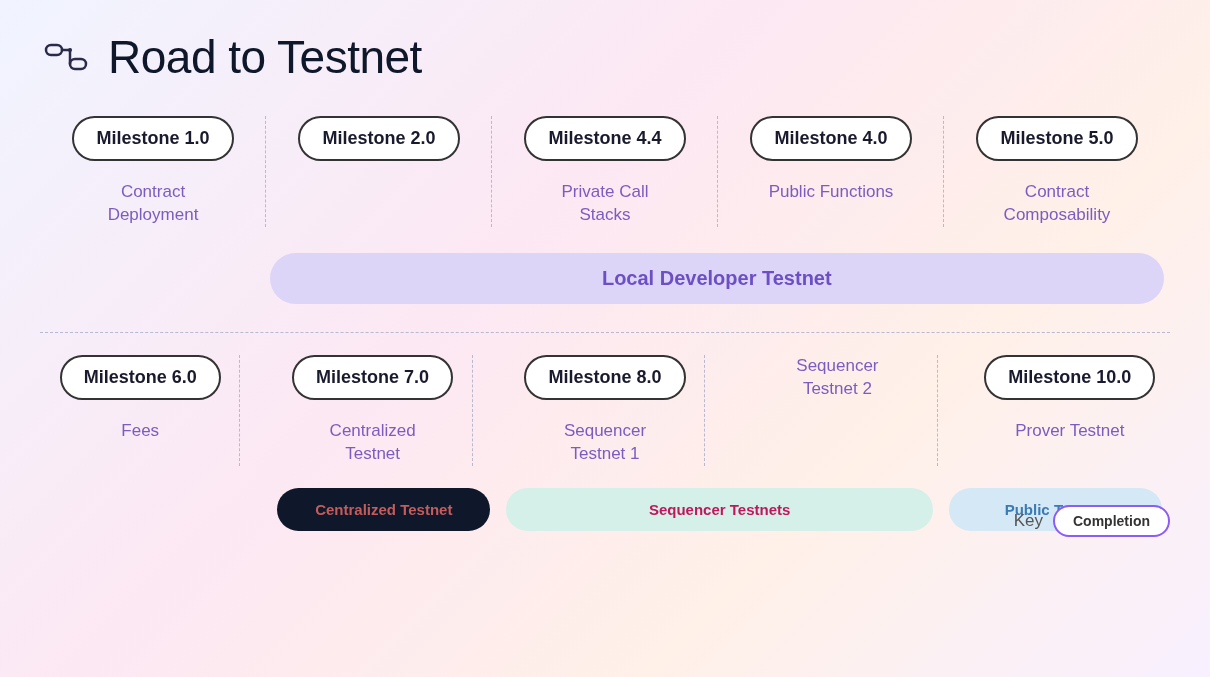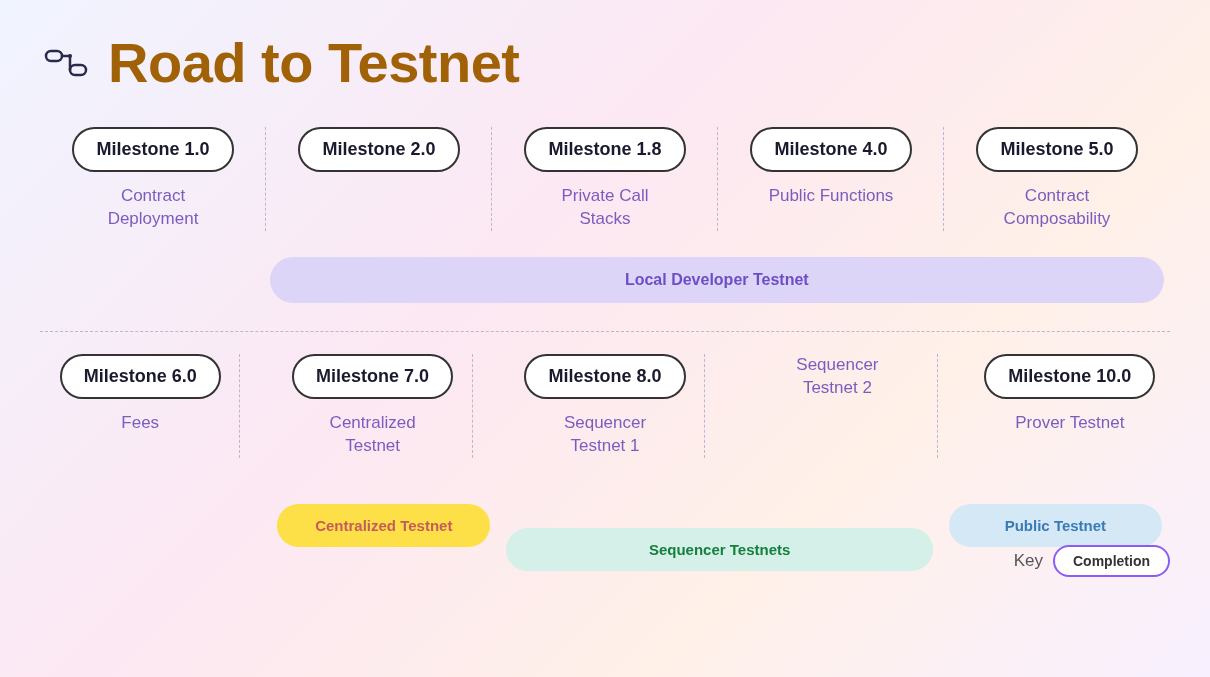--- a/index.html
+++ b/index.html
@@ -24,23 +24,23 @@
       gap: 16px;
       margin-bottom: 32px;
     }
 
     .header-icon {
       width: 52px;
       height: 52px;
     }
 
     .header-title {
-      font-size: 56px;
-      font-weight: 700;
-      color: #a16207;
+      font-size: 46px;
+      font-weight: 400;
+      color: #0f172a;
       letter-spacing: -0.5px;
     }
 
     .milestone-col {
       flex: 1;
       display: flex;
       flex-direction: column;
       align-items: center;
       position: relative;
     }
@@ -57,37 +57,37 @@
 
     .milestone-badge {
       border: 2px solid #333;
       border-radius: 50px;
       padding: 10px 22px;
       font-size: 18px;
       font-weight: 700;
       color: #1a1a2e;
       background: #fff;
       white-space: nowrap;
-      margin-bottom: 13px;
+      margin-bottom: 20px;
     }
 
     .milestone-label {
       font-size: 17px;
       color: #7c5cbf;
       text-align: center;
       line-height: 1.35;
       font-weight: 500;
     }
 
     .band {
       width: 100%;
       border-radius: 50px;
       padding: 14px 20px;
       text-align: center;
-      font-size: 16px;
+      font-size: 20px;
       font-weight: 600;
       margin: 10px 0;
     }
 
     .band-purple {
       background: #ddd5f7;
       color: #6c4fc4;
     }
 
     .bands-row {
@@ -112,28 +112,27 @@
     .band-pill {
       border-radius: 50px;
       padding: 13px 20px;
       text-align: center;
       font-size: 15px;
       font-weight: 600;
       width: 100%;
     }
 
     .band-pill-pink {
-      background: #fde047;
+      background: #0f172a;
       color: #c45c5c;
     }
 
     .band-pill-green {
       background: #d5f0e8;
-      color: #15803d;
-      margin-top: 48px;
+      color: #be185d;
     }
 
     .band-pill-blue {
       background: #d5e8f5;
       color: #3a7ab5;
     }
 
     .key-area {
       position: absolute;
       bottom: 28px;
@@ -190,21 +189,21 @@
     <div class="milestone-col">
       <div class="milestone-badge">Milestone 1.0</div>
       <div class="milestone-label">Contract<br>Deployment</div>
     </div>
 
     <div class="milestone-col">
       <div class="milestone-badge">Milestone 2.0</div>
     </div>
 
     <div class="milestone-col">
-      <div class="milestone-badge">Milestone 1.8</div>
+      <div class="milestone-badge">Milestone 4.4</div>
       <div class="milestone-label">Private Call<br>Stacks</div>
     </div>
 
     <div class="milestone-col">
       <div class="milestone-badge">Milestone 4.0</div>
       <div class="milestone-label">Public Functions</div>
     </div>
 
     <div class="milestone-col">
       <div class="milestone-badge">Milestone 5.0</div>

